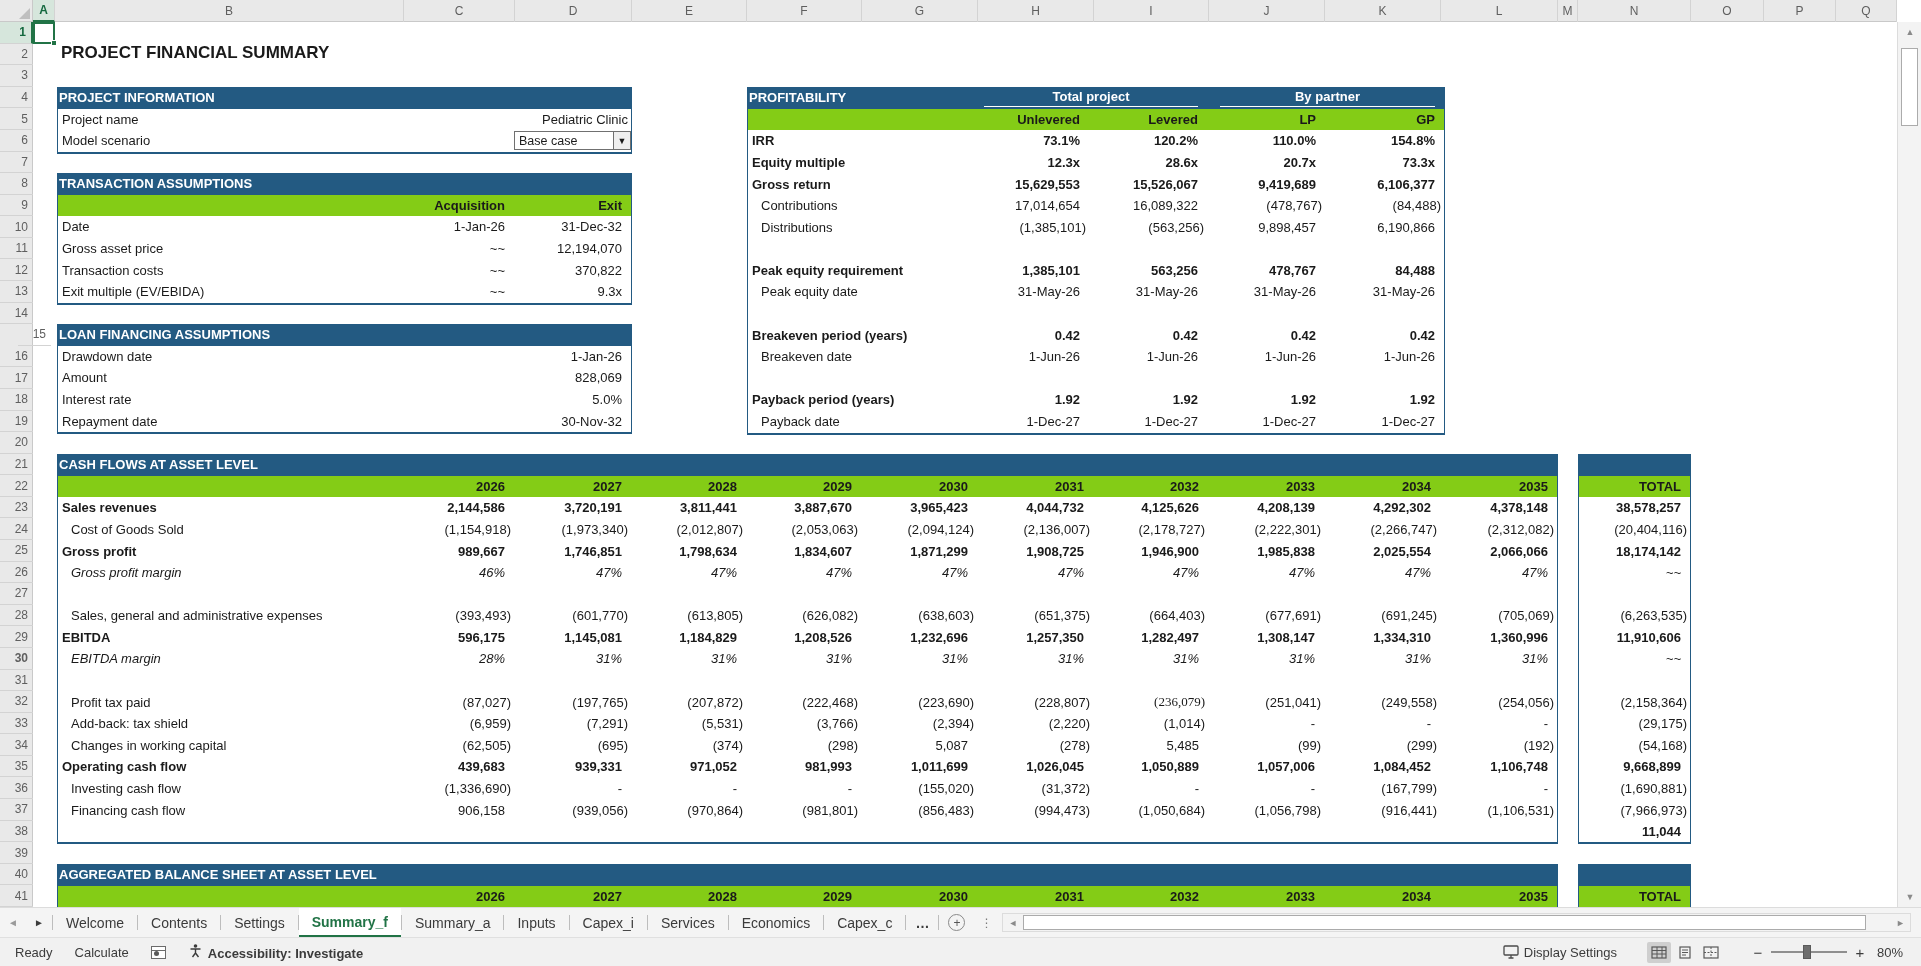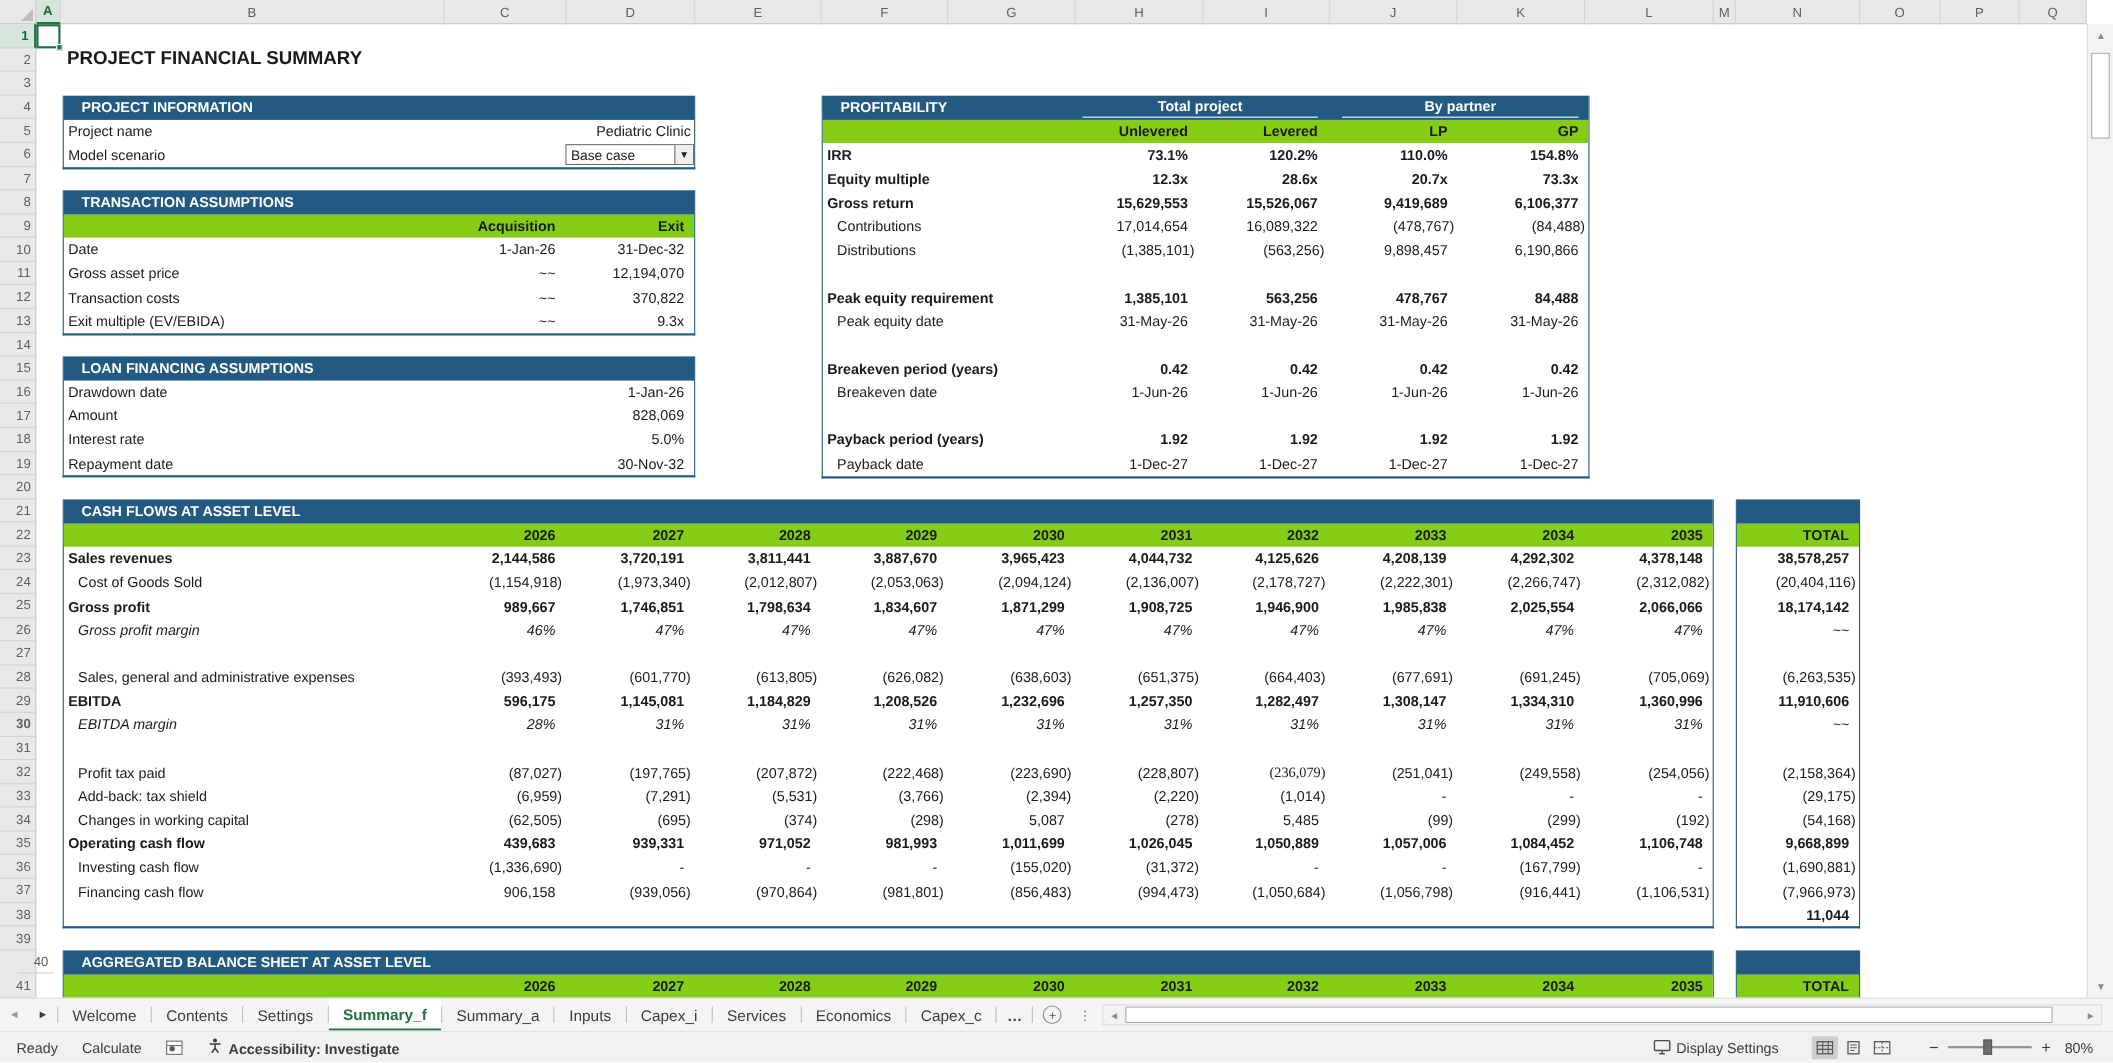--- a/index.html
+++ b/index.html
@@ -18,21 +18,21 @@
   #rowhdr{position:absolute;left:0;top:22px;width:33px;height:885px;background:#E9E9E9;border-right:1px solid #C9C9C9}
   .rowcell{position:absolute;left:0;width:33px;border-bottom:1px solid #D3D3D3;color:#5f5f5f;font-size:12px;
            display:flex;align-items:center;justify-content:flex-end;padding-right:5px}
   .rowcell.sel{background:#D6E6DC;color:#14693F;border-right:2px solid var(--green);font-weight:bold}
   #selcell{position:absolute;left:33px;top:22px;width:22px;height:22px;border:2px solid var(--green);background:transparent}
   #selcell .handle{position:absolute;right:-4px;bottom:-4px;width:6px;height:6px;background:var(--green);border:1px solid #fff}
 
   
   .box{position:absolute;background:#fff;border:1px solid var(--blue);border-top:none;border-bottom:2.5px solid var(--blue)}
   .sechdr{height:var(--rh);background:var(--blue);color:#fff;font-weight:bold;font-size:13px;
-          display:flex;align-items:center;padding-left:16px;position:relative}
+          display:flex;align-items:center;padding-left:1px;position:relative}
   .grayrow{height:var(--rh);background:#84cc16;display:flex;font-weight:bold}
   .trow{height:var(--rh);display:flex;align-items:stretch;font-size:13px}
   .lab{flex:1;display:flex;align-items:center;padding-left:4px;white-space:nowrap;overflow:hidden}
   .lab.ind{padding-left:13px}
   .val{display:flex;align-items:center;justify-content:flex-end;padding-right:3px;white-space:nowrap}
   .val.pos{padding-right:9px}
   .bold{font-weight:bold}
   .ital{font-style:italic}
   .spacerlab{flex:1}
 
@@ -124,21 +124,21 @@
       <div class="rowcell" style="top: 86.34px; height: 21.585px;">5</div>
       <div class="rowcell" style="top: 107.925px; height: 21.585px;">6</div>
       <div class="rowcell" style="top: 129.51px; height: 21.585px;">7</div>
       <div class="rowcell" style="top: 151.095px; height: 21.585px;">8</div>
       <div class="rowcell" style="top: 172.68px; height: 21.585px;">9</div>
       <div class="rowcell" style="top: 194.265px; height: 21.585px;">10</div>
       <div class="rowcell" style="top: 215.85px; height: 21.585px;">11</div>
       <div class="rowcell" style="top: 237.435px; height: 21.585px;">12</div>
       <div class="rowcell" style="top: 259.02px; height: 21.585px;">13</div>
       <div class="rowcell" style="top: 280.605px; height: 21.585px;">14</div>
-      <div class="rowcell" style="top: 302.19px; height: 21.585px;">15</div>
+      <div class="rowcell" style="top: 302.19px; height: 21.585px; margin-left: 18px;">15</div>
       <div class="rowcell" style="top: 323.775px; height: 21.585px;">16</div>
       <div class="rowcell" style="top: 345.36px; height: 21.585px;">17</div>
       <div class="rowcell" style="top: 366.945px; height: 21.585px;">18</div>
       <div class="rowcell" style="top: 388.53px; height: 21.585px;">19</div>
       <div class="rowcell" style="top: 410.115px; height: 21.585px;">20</div>
       <div class="rowcell" style="top: 431.7px; height: 21.585px;">21</div>
       <div class="rowcell" style="top: 453.285px; height: 21.585px;">22</div>
       <div class="rowcell" style="top: 474.87px; height: 21.585px;">23</div>
       <div class="rowcell" style="top: 496.455px; height: 21.585px;">24</div>
       <div class="rowcell" style="top: 518.04px; height: 21.585px;">25</div>
@@ -149,21 +149,21 @@
       <div class="rowcell" style="top: 625.965px; height: 21.585px; font-weight: bold;">30</div>
       <div class="rowcell" style="top: 647.55px; height: 21.585px;">31</div>
       <div class="rowcell" style="top: 669.135px; height: 21.585px;">32</div>
       <div class="rowcell" style="top: 690.72px; height: 21.585px;">33</div>
       <div class="rowcell" style="top: 712.305px; height: 21.585px;">34</div>
       <div class="rowcell" style="top: 733.89px; height: 21.585px;">35</div>
       <div class="rowcell" style="top: 755.475px; height: 21.585px;">36</div>
       <div class="rowcell" style="top: 777.06px; height: 21.585px;">37</div>
       <div class="rowcell" style="top: 798.645px; height: 21.585px; padding-left: 12px;">38</div>
       <div class="rowcell" style="top: 820.23px; height: 21.585px;">39</div>
-      <div class="rowcell" style="top: 841.815px; height: 21.585px; margin-left: 16px;">40</div>
+      <div class="rowcell" style="top: 841.815px; height: 21.585px;">40</div>
       <div class="rowcell" style="top: 863.4px; height: 21.585px;">41</div>
     </div>
   <div id="selcell">
       <span class="handle"></span>
     </div>
 
   <div id="title-cell">PROJECT FINANCIAL SUMMARY</div>
 
   <div class="box" id="box-project" style="left:57px;top:87px;width:575px;height:67px">
     <div class="sechdr">PROJECT INFORMATION</div>

